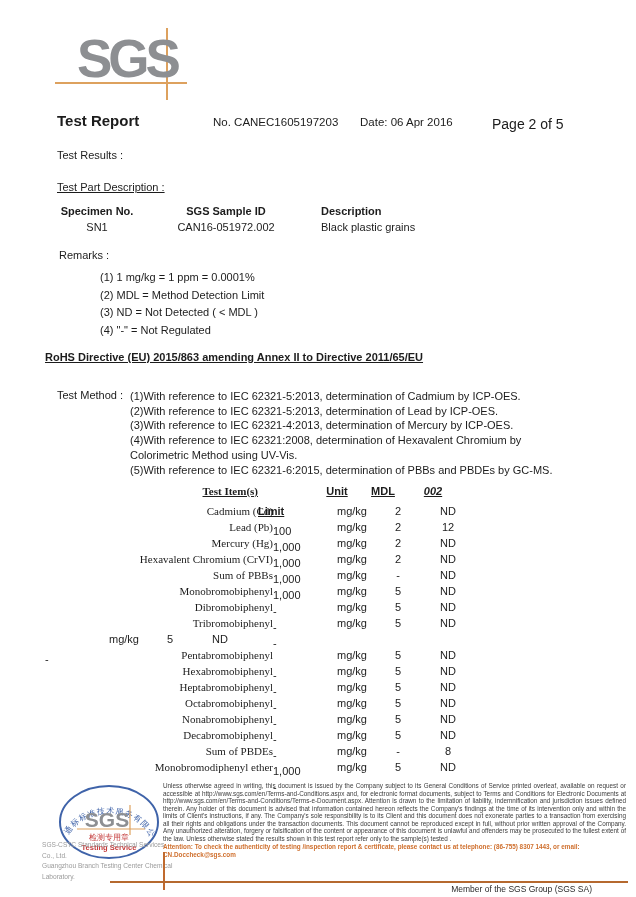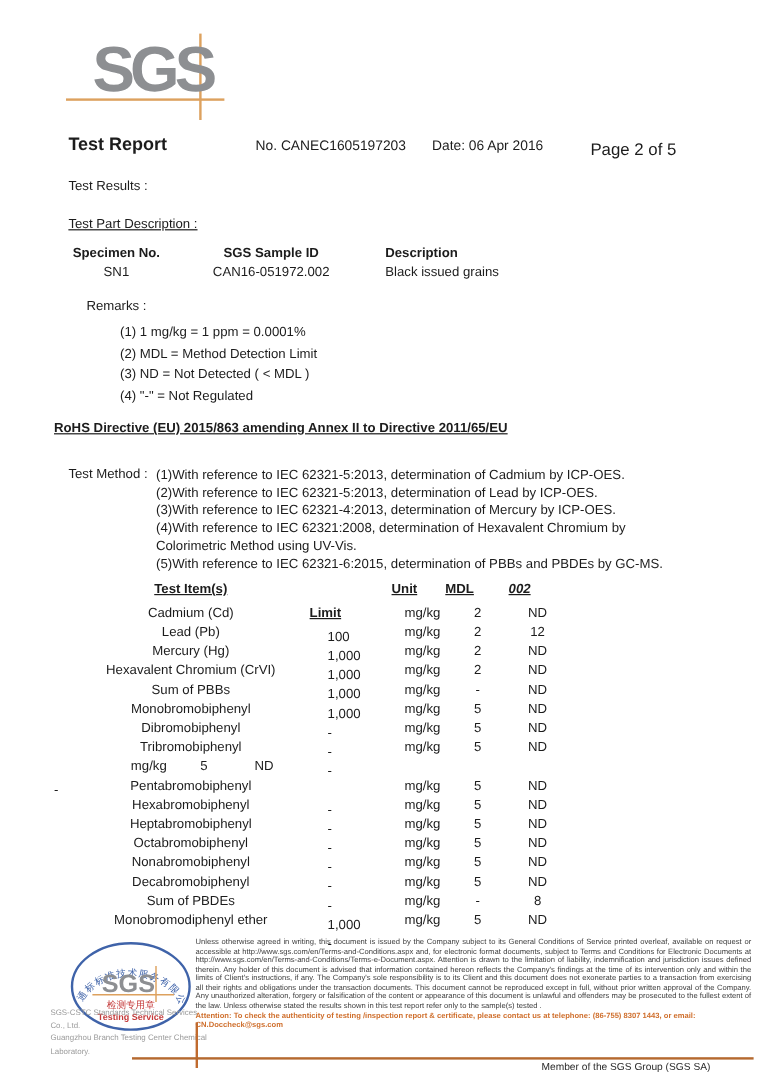--- a/index.html
+++ b/index.html
@@ -16,21 +16,21 @@
   
   .doc-title   { position:absolute; left:57px;  top:112px; font-size:15px; font-weight:bold; }
   .report-no   { position:absolute; left:213px; top:116px; font-size:11.5px; }
   .report-date { position:absolute; left:360px; top:116px; font-size:11.5px; }
   .page-no     { position:absolute; left:492px; top:116px; font-size:14px; }
 
   
   .lbl { font-size:11px; }
   .test-results-lbl { position:absolute; left:57px; top:149px; }
   .tpd-lbl { position:absolute; left:57px; top:181px; text-decoration:underline; }
-  .remarks-lbl { position:absolute; left:72px; top:249px; }
+  .remarks-lbl { position:absolute; left:59px; top:249px; }
 
   
   .spec-table { position:absolute; left:55px; top:203px; font-size:11px; }
   .spec-row { display:flex; height:16px; line-height:16px;gap:37px; }
   .spec-c1 { width:84px;  text-align:center; }
   .spec-c2 { width:100px; text-align:center; }
   .spec-c3 { padding-left:8px; text-align:left; }
   .spec-h span { font-weight:bold; }
 
   
@@ -39,21 +39,21 @@
 
   
   .rohs-heading { position:absolute; left:45px; top:351px; font-size:11px; font-weight:bold; text-decoration:underline; }
   .method-lbl { position:absolute; left:57px; top:389px; font-size:11px; }
   .methods { position:absolute; left:130px; top:389px; width:448px; font-size:11px; line-height:14.7px; }
 
   
   .rtable { position:absolute; left:45px; top:484px; width:445px; font-size:11px; }
   .rhead { display:flex; height:19px; line-height:15px; }
   .trow  { display:flex; height:16px; line-height:16px; }
-  .c-item  { width:228px; text-align:center; }
+  .c-item  { width:228px; text-align:right;font-family:Liberation Serif, serif; }
   .c-limit { width:52px;  text-align:left;margin-top:20px; }
   .c-unit  { width:54px;  text-align:center; }
   .c-mdl   { width:38px;  text-align:center; }
   .c-val   { width:62px;  text-align:center; }
   .rhead span { font-weight:bold; }
   .rhead .hu { text-decoration:underline; }
   .rhead .c-item { padding-left:15px; width:213px; }
   .rhead .c-val { font-style:italic; }
 
   
@@ -89,21 +89,21 @@
 
   <div class="spec-table">
     <div class="spec-row spec-h">
       <span class="spec-c1">Specimen No.</span>
       <span class="spec-c2">SGS Sample ID</span>
       <span class="spec-c3">Description</span>
     </div>
     <div class="spec-row">
       <span class="spec-c1">SN1</span>
       <span class="spec-c2">CAN16-051972.002</span>
-      <span class="spec-c3">Black issued grains</span>
+      <span class="spec-c3">Black plastic grains</span>
     </div>
   </div>
 
   <div class="lbl remarks-lbl">Remarks :</div>
   <div class="remarks-list">
 
       <div class="remark-line">(1) 1 mg/kg = 1 ppm = 0.0001%</div>
 
       <div class="remark-line">(2) MDL = Method Detection Limit</div>
 

